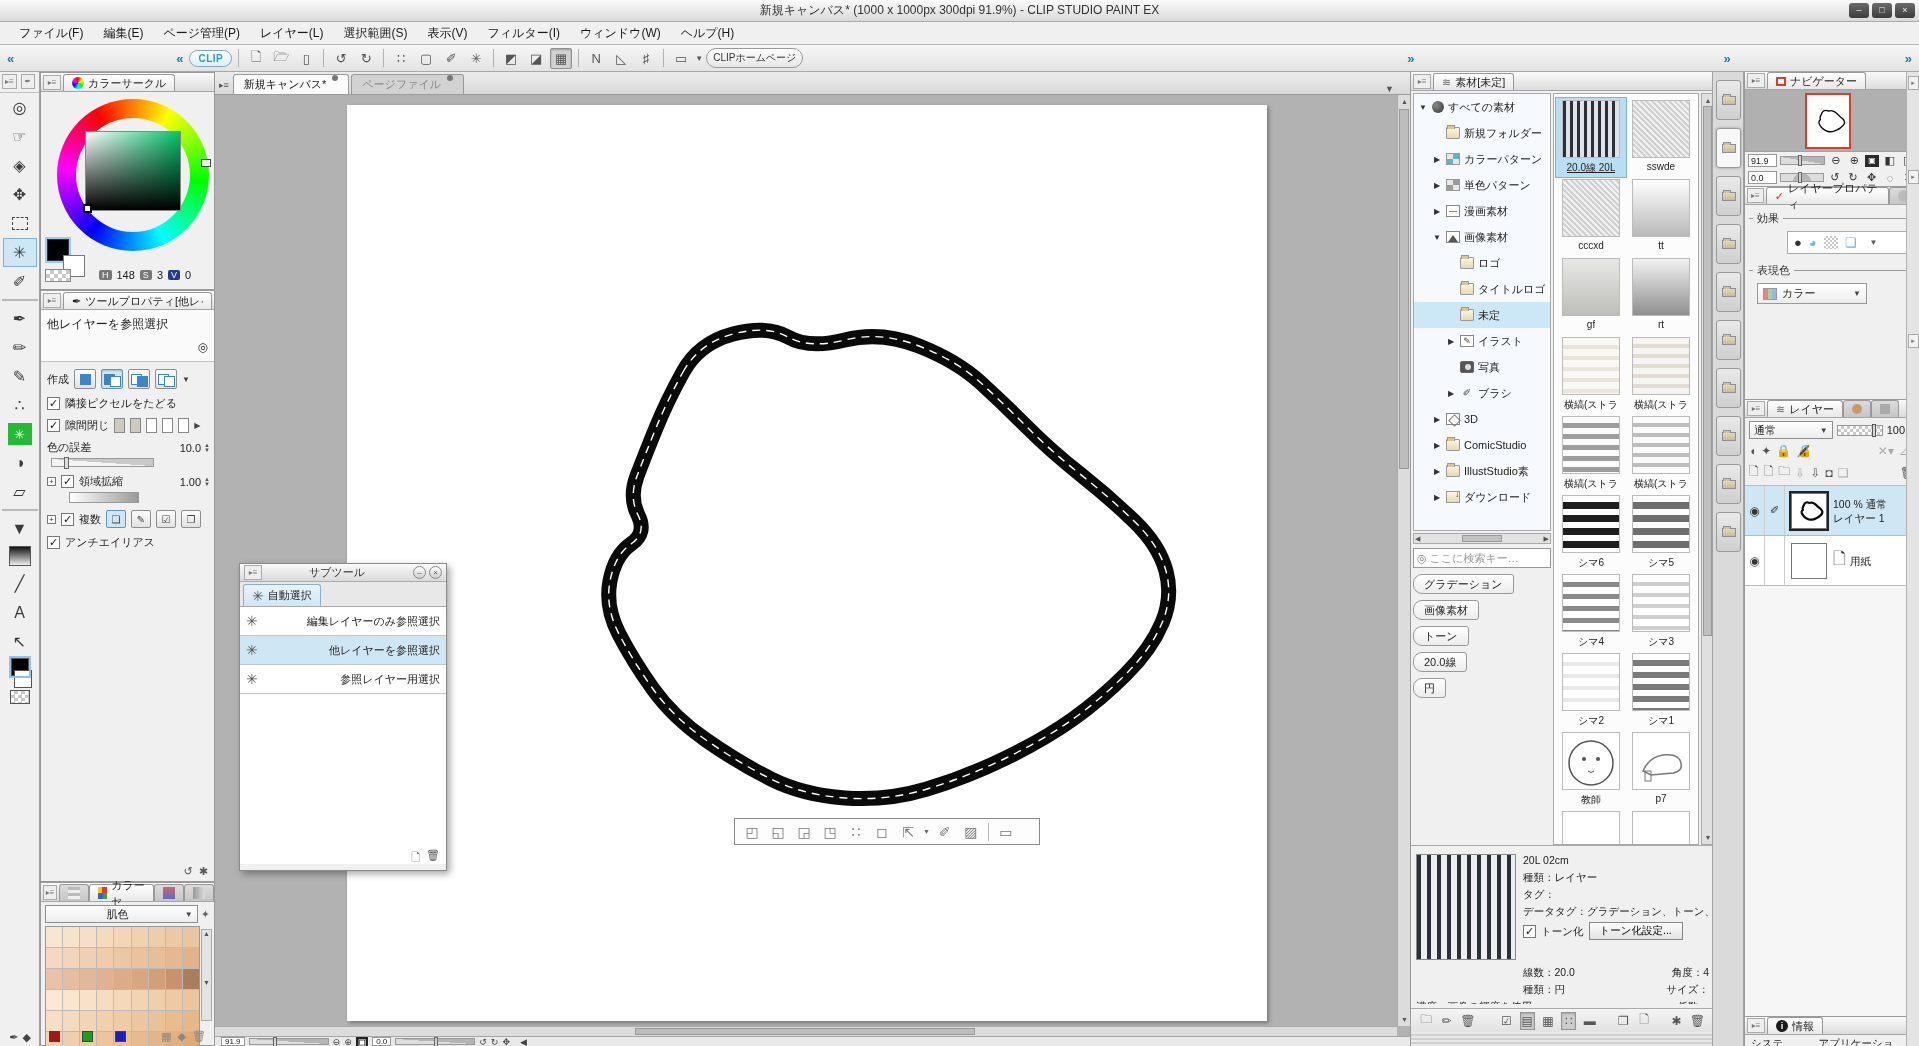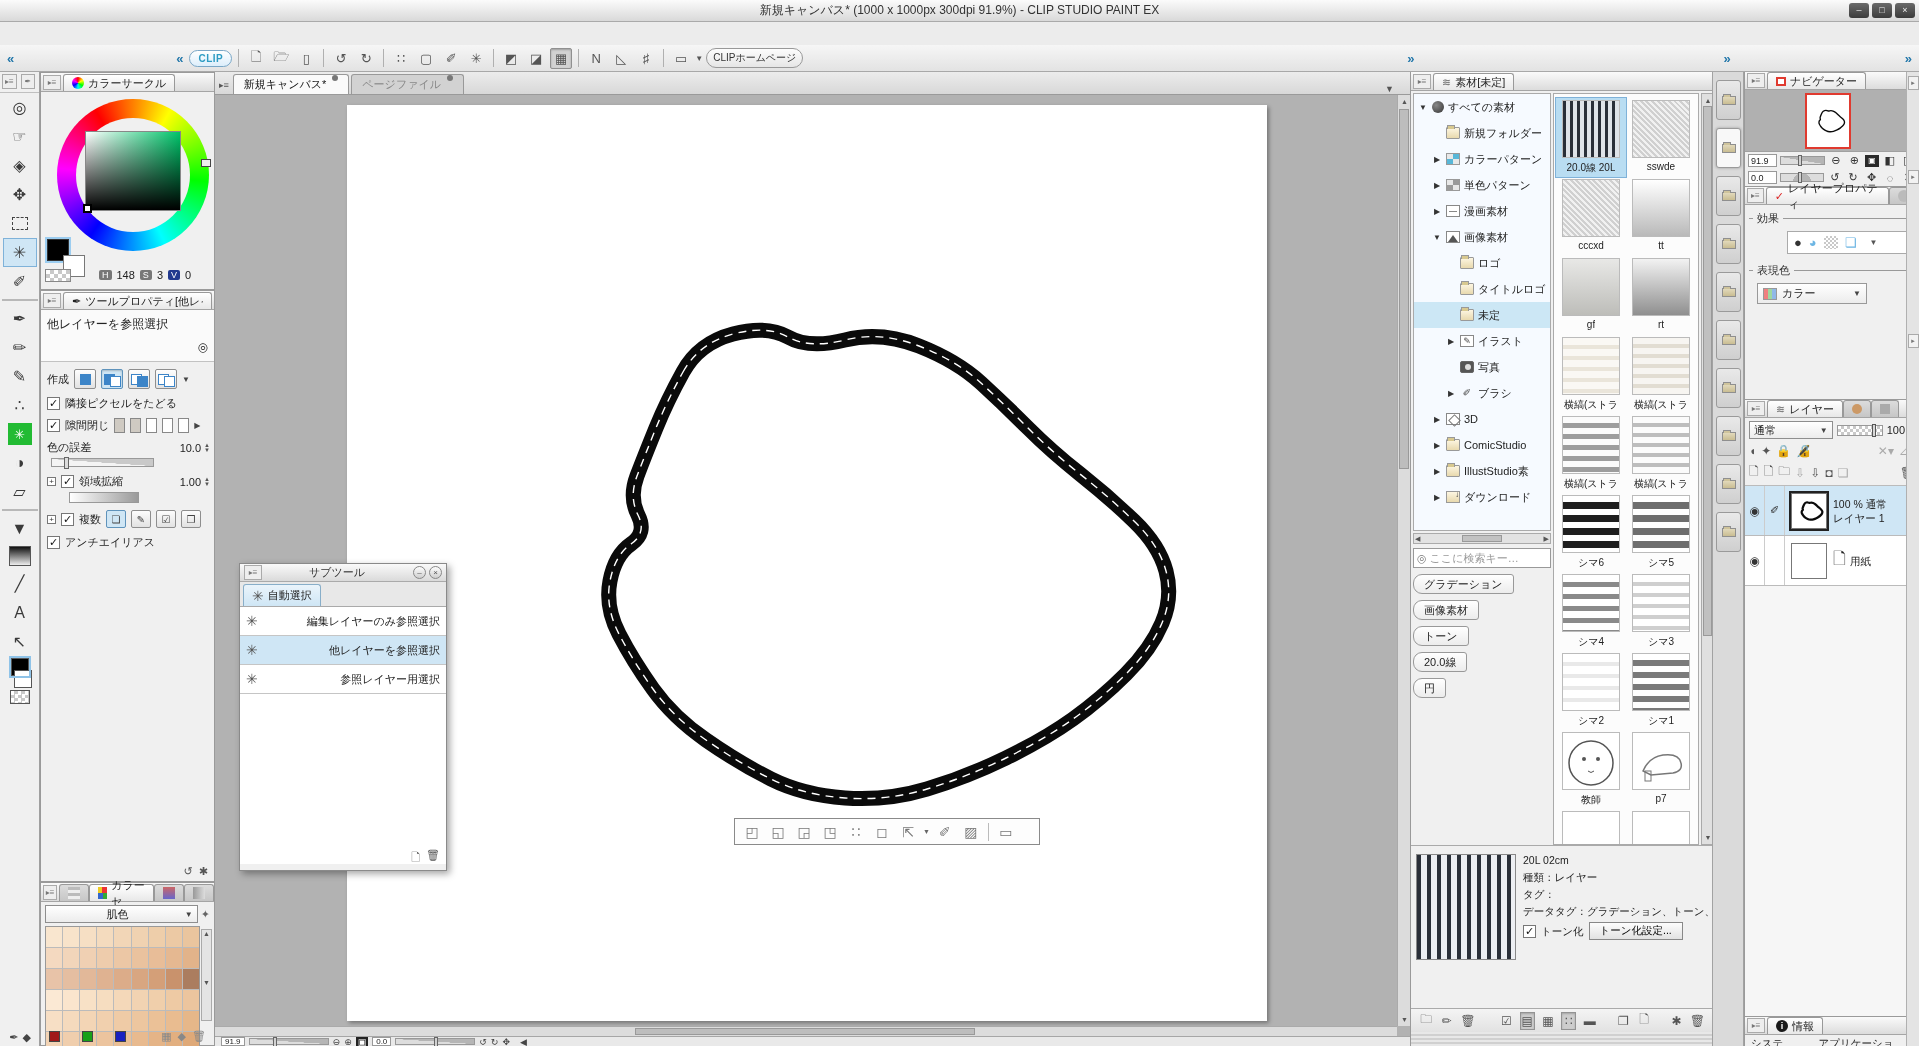--- a/index.html
+++ b/index.html
@@ -191,21 +191,21 @@
     display:flex; align-items:center; justify-content:space-between; font-size:7px; color:#555; padding:0 1px; }
   #mtreehs .hthumb { width:40px; height:7px; background:#c2c2c2; border:1px solid #999; }
   #msearch { position:absolute; left:2px; top:476px; width:138px; height:20px; background:#fff; border:1px solid #999;
     display:flex; align-items:center; gap:3px; padding:0 3px; color:#999; font-size:11px; }
   #mtags { position:absolute; left:2px; top:502px; width:138px; }
   .mtag { height:20px; border:1px solid #999; border-radius:9px 3px 3px 9px; background:linear-gradient(#fff,#ececec);
     margin-bottom:6px; display:inline-flex; align-items:center; padding:0 10px; font-size:11px; }
   #mthumbs { position:absolute; left:142px; top:21px; width:146px; height:752px; background:#fcfcfc; border:1px solid #aaa;
     display:flex; flex-wrap:wrap; align-content:flex-start; padding:4px 2px; overflow:hidden; }
   .mitem { width:70px; height:79px; display:flex; flex-direction:column; align-items:center; padding-top:2px; }
-  .mitem.sel { background:#b9ddf2; outline:1px solid #7fb2d9; }
+  .mitem.sel { background:#b9ddf2; outline:1px solid #7fb2d9;text-decoration:underline; }
   .mthumb { width:58px; height:58px; border:1px solid #bbb; background:#fff; position:relative; overflow:hidden; }
   .mlabel { font-size:10px; margin-top:3px; white-space:nowrap; overflow:hidden; max-width:68px; }
   #mthumbscroll { position:absolute; left:290px; top:21px; width:12px; height:752px; background:#e0e0e0; border:1px solid #aaa; }
   #mthumbscroll .sthumb { position:absolute; left:1px; top:12px; width:9px; height:530px; background:#c0c0c0; border:1px solid #999; }
   #mdetail { position:absolute; left:0px; top:773px; width:302px; height:163px; background:#f0f0f0; border-top:1px solid #aaa; }
   #mdetail .pv { position:absolute; left:5px; top:8px; width:100px; height:106px; border:1px solid #888; background:#fff; }
   #mdetail .txt { position:absolute; left:112px; top:6px; width:188px; font-size:10.5px; line-height:17px; white-space:nowrap; overflow:hidden; }
   #mdetail .tonerow { display:flex; align-items:center; gap:5px; margin:2px 0; }
   .tonebtn { border:1px solid #888; background:linear-gradient(#fdfdfd,#e2e2e2); font-size:10.5px; padding:1px 10px; }
   .dcols { display:flex; justify-content:space-between; padding-right:2px; }
@@ -275,20 +275,31 @@
 
   <div id="titlebar" class="abs">
     <span>新規キャンバス* (1000 x 1000px 300dpi 91.9%)  - CLIP STUDIO PAINT EX</span>
     <div class="winbtns abs">
       <div class="winbtn">–</div>
       <div class="winbtn">□</div>
       <div class="winbtn">×</div>
     </div>
   </div>
 
+  <div id="menubar" class="abs">
+      <div class="menuitem">ファイル(F)</div>
+      <div class="menuitem">編集(E)</div>
+      <div class="menuitem">ページ管理(P)</div>
+      <div class="menuitem">レイヤー(L)</div>
+      <div class="menuitem">選択範囲(S)</div>
+      <div class="menuitem">表示(V)</div>
+      <div class="menuitem">フィルター(I)</div>
+      <div class="menuitem">ウィンドウ(W)</div>
+      <div class="menuitem">ヘルプ(H)</div>
+    </div>
 
   <div id="toolbar" class="abs">
     <span class="chev">«</span>
     <span style="width:150px"></span>
     <span class="chev">«</span>
     <button class="cliplogo">CLIP</button>
     <span class="tsep"></span>
     <div class="tbtn">🗋</div>
     <div class="tbtn">🗁</div>
     <div class="tbtn">▯</div>
@@ -877,20 +888,34 @@
         <div>20L 02cm</div>
         <div>種類：レイヤー</div>
         <div>タグ：</div>
         <div>データタグ：グラデーション、トーン、円、</div>
         <div class="tonerow">
           <span class="chk">✓</span>
           <span>トーン化</span>
           <button class="tonebtn">トーン化設定...</button>
         </div>
       </div>
+      <div class="more">
+        <div class="dcols" style="padding-left:107px">
+          <span>線数：20.0</span>
+          <span>角度：4</span>
+        </div>
+        <div class="dcols" style="padding-left:107px">
+          <span>種類：円</span>
+          <span>サイズ：</span>
+        </div>
+        <div class="dcols">
+          <span>濃度：画像の輝度を使用</span>
+          <span>係数：</span>
+        </div>
+      </div>
     </div>
     <div id="miconbar">
       <div class="mib">🗀</div>
       <div class="mib">✏</div>
       <div class="mib">🗑</div>
       <span style="width:16px"></span>
       <div class="mib">☑</div>
       <div class="mib pressed">▤</div>
       <div class="mib">▦</div>
       <div class="mib pressed">∷</div>

